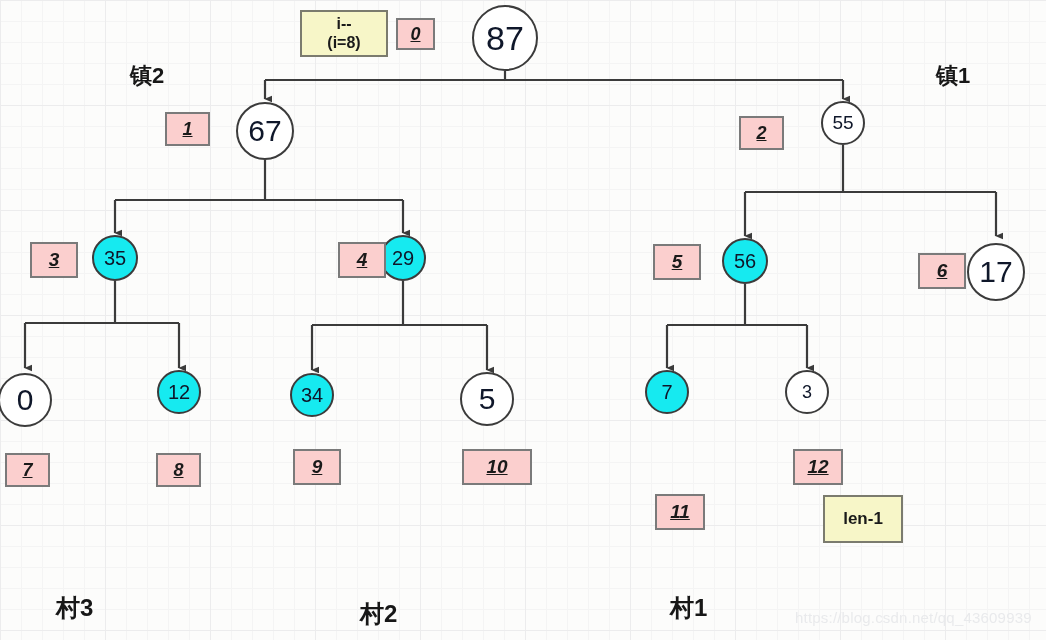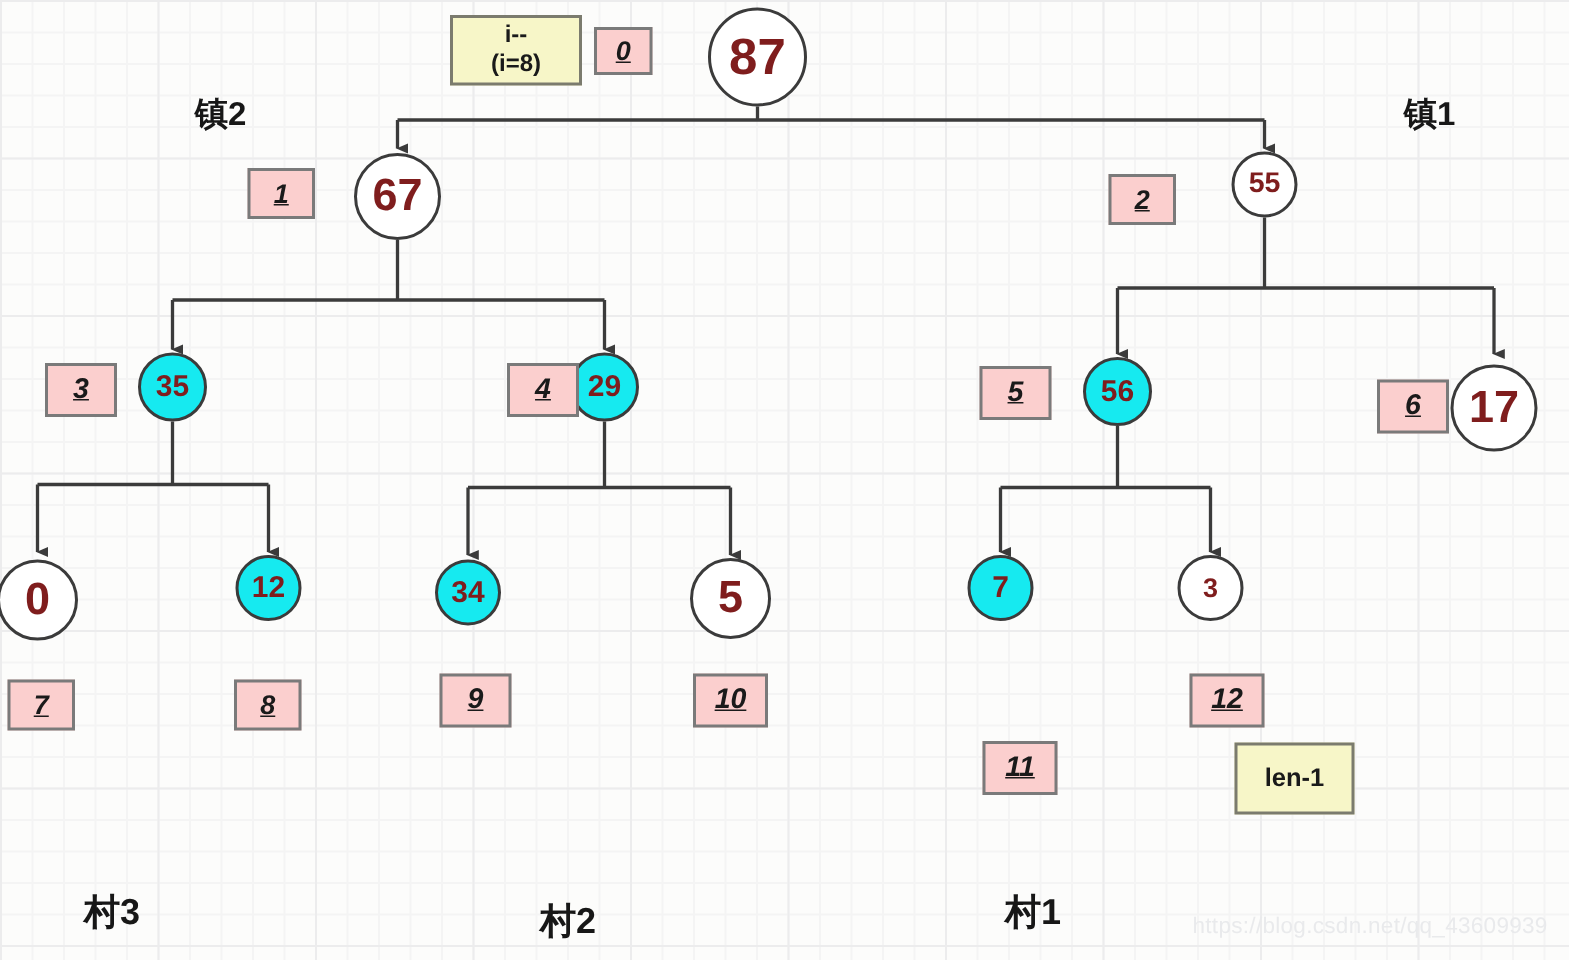--- a/index.html
+++ b/index.html
@@ -18,21 +18,21 @@
       linear-gradient(to bottom, #f4f4f4 1px, transparent 1px);
     background-size:105px 105px,105px 105px,21px 21px,21px 21px;
     background-position:0 0,0 0,0 0,0 0;
   }
   svg#wires{position:absolute;left:0;top:0;width:1046px;height:640px;pointer-events:none;}
 
   .node{
     position:absolute;border-radius:50%;
     border:2px solid #3b3b3b;background:#ffffff;
     display:flex;align-items:center;justify-content:center;
-    color:#7f1d1d;font-weight:bold;box-sizing:border-box;
+    color:#0f172a;font-weight:normal;box-sizing:border-box;
   }
   .node.cyan{background:#16eaf0;border-color:#3b3b3b;}
 
   .idx{
     position:absolute;box-sizing:border-box;
     background:#fbcfce;border:2px solid #7a7a7a;
     display:flex;align-items:center;justify-content:center;
     font-style:italic;font-weight:bold;color:#1a1a1a;
     text-decoration:underline;
   }
@@ -103,21 +103,21 @@
       <div class="idx" style="left: 396px; top: 18px; width: 39px; height: 32px; font-size: 18px;">0</div>
       <div class="idx" style="left: 165px; top: 112px; width: 45px; height: 34px; font-size: 18px;">1</div>
       <div class="idx" style="left: 739px; top: 116px; width: 45px; height: 34px; font-size: 18px;">2</div>
       <div class="idx" style="left: 30px; top: 242px; width: 48px; height: 36px; font-size: 19px;">3</div>
       <div class="idx" style="left: 338px; top: 242px; width: 48px; height: 36px; font-size: 19px;">4</div>
       <div class="idx" style="left: 653px; top: 244px; width: 48px; height: 36px; font-size: 19px;">5</div>
       <div class="idx" style="left: 918px; top: 253px; width: 48px; height: 36px; font-size: 19px;">6</div>
       <div class="idx" style="left: 5px; top: 453px; width: 45px; height: 34px; font-size: 18px;">7</div>
       <div class="idx" style="left: 156px; top: 453px; width: 45px; height: 34px; font-size: 18px;">8</div>
       <div class="idx" style="left: 293px; top: 449px; width: 48px; height: 36px; font-size: 19px;">9</div>
-      <div class="idx" style="left: 462px; top: 449px; width: 50px; height: 36px; font-size: 19px;">10</div>
+      <div class="idx" style="left: 462px; top: 449px; width: 70px; height: 36px; font-size: 19px;">10</div>
       <div class="idx" style="left: 655px; top: 449px; width: 50px; height: 36px; font-size: 19px; margin-top: 45px;">11</div>
       <div class="idx" style="left: 793px; top: 449px; width: 50px; height: 36px; font-size: 19px;">12</div>
     </div>
   <div id="notes-layer">
       <div class="note" style="left: 300px; top: 10px; width: 88px; height: 47px; font-size: 16px;">
         <span>i--</span>
         <span>(i=8)</span>
       </div>
       <div class="note" style="left: 823px; top: 495px; width: 80px; height: 48px; font-size: 17px;">
         <span>len-1</span>

